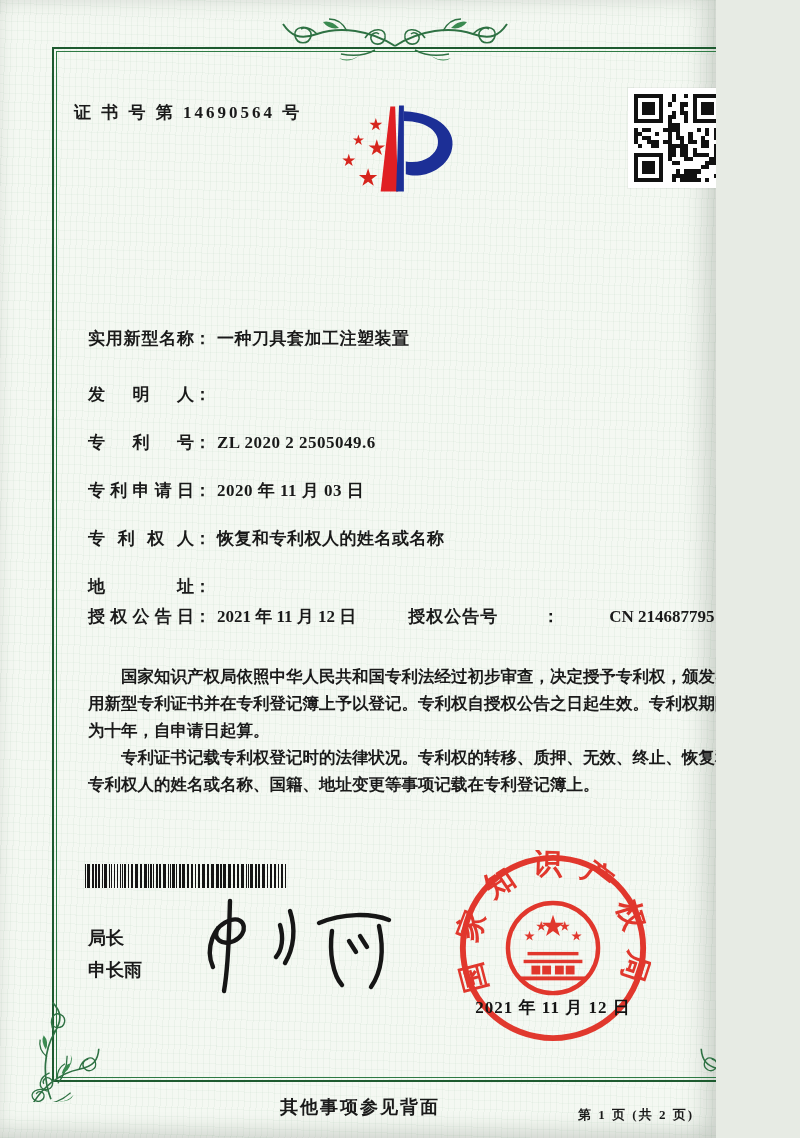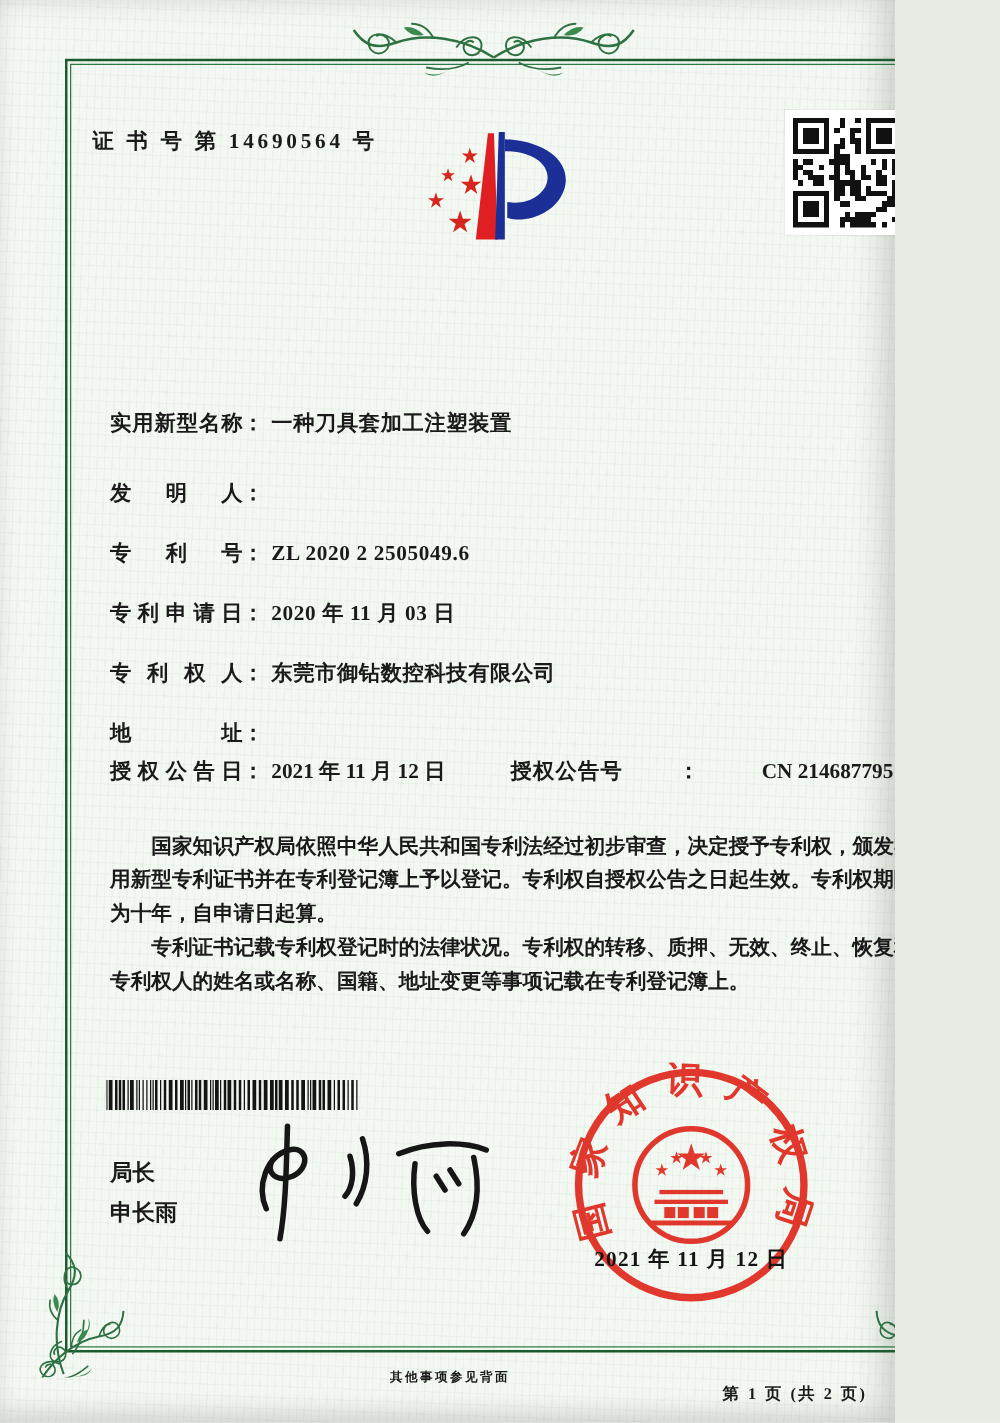--- a/index.html
+++ b/index.html
@@ -43,21 +43,21 @@
   .barcode{position:absolute;left:85px;top:864px;width:206px;height:26px;}
   .officer{position:absolute;left:88px;top:922px;font-size:18px;font-weight:700;line-height:32px;}
   .signature{position:absolute;left:183px;top:891px;width:218px;height:108px;}
   .seal{position:absolute;left:455px;top:850px;width:196px;height:196px;}
   .seal svg{position:absolute;inset:0;}
   .seal-date{position:absolute;left:0;top:146px;width:196px;text-align:center;
     font-size:17px;font-weight:700;color:#141414;letter-spacing:1px;}
   .page-num{position:absolute;left:0;top:1106px;width:694px;text-align:right;
     font-size:13px;font-weight:600;letter-spacing:2px;}
   .back-note{position:absolute;left:0;top:1095px;width:720px;text-align:center;
-    font-size:10px;font-weight:700;letter-spacing:2px;}
+    font-size:18px;font-weight:700;letter-spacing:2px;}
 </style>
 </head>
 <body>
 
 <div class="page">
 
   <svg width="0" height="0" style="position:absolute">
     <defs>
       <path id="star" d="M0,-1 L0.225,-0.309 L0.951,-0.309 L0.363,0.118 L0.588,0.809 L0,0.382 L-0.588,0.809 L-0.363,0.118 L-0.951,-0.309 L-0.225,-0.309 Z"></path>
       <g id="vine" stroke="#2e7143" fill="none" stroke-width="2">
@@ -254,21 +254,21 @@
         <span class="val">ZL 2020 2 2505049.6</span>
     </div>
     <div class="frow">
       <span class="lbl">专利申请日</span>
         <span class="colon">：</span>
         <span class="val">2020 年 11 月 03 日</span>
     </div>
     <div class="frow">
       <span class="lbl">专利权人</span>
         <span class="colon">：</span>
-        <span class="val">东莞市御钻数控科技有限公司</span>
+        <span class="val">恢复和专利权人的姓名或名称</span>
     </div>
     <div class="frow addr">
       <span class="lbl">地址</span>
         <span class="colon">：</span>
     </div>
     <div class="frow">
       <span class="lbl">授权公告日</span>
         <span class="colon">：</span>
         <span>2021 年 11 月 12 日</span>
       <span class="pair2">

